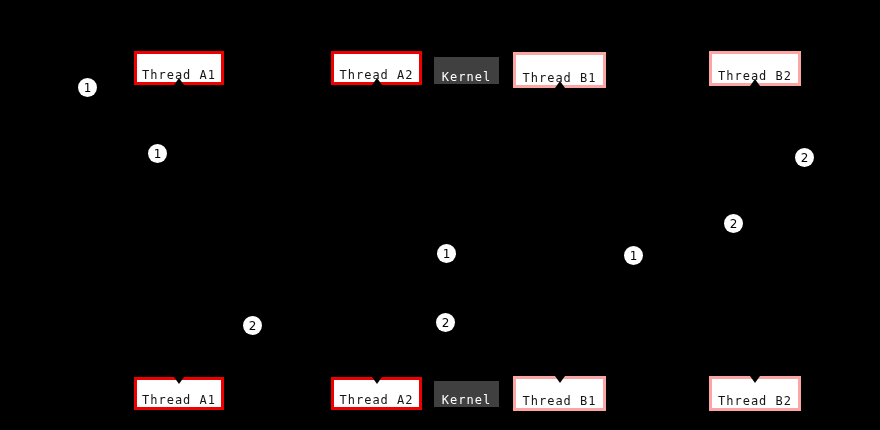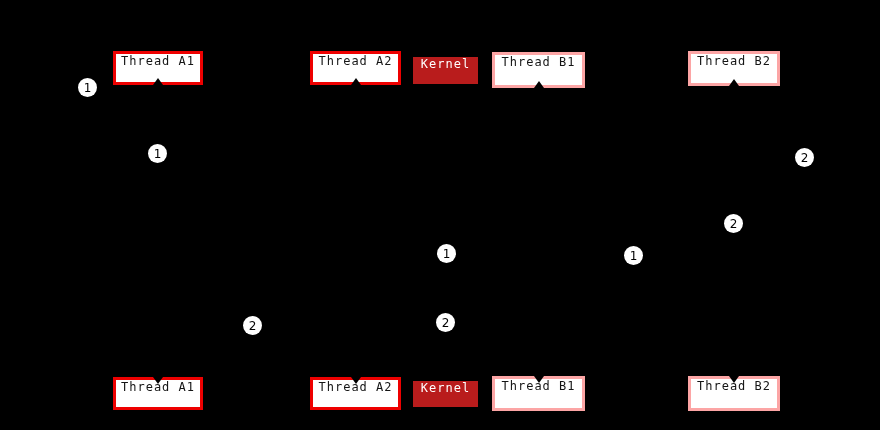--- a/index.html
+++ b/index.html
@@ -13,32 +13,33 @@
     height: 430px;
     background: #000000;
     overflow: hidden;
     font-family: "DejaVu Sans Mono", monospace;
   }
   .box {
     position: absolute;
     box-sizing: border-box;
     background: #ffffff;
     display: flex;
-    align-items: flex-start;
+    align-items: flex-end;
     justify-content: center;
     font-family: "DejaVu Sans Mono", monospace;
     font-size: 12px;
     letter-spacing: 1px;
     color: #151515;
     white-space: nowrap;
+    margin-left: 21px;
   }
   .a-box { border: 3px solid #ee0000; }
   .b-box { border: 3px solid #fca5a5; }
   .kernel-box {
-    background: #b91c1c;
+    background: #404040;
     color: #ffffff;
     border: none;
   }
 
   
   #a1-top     { left: 113px; top: 51px; width: 90px; height: 34px; }
   #a2-top     { left: 310px; top: 51px; width: 91px; height: 34px; }
   #kernel-top { left: 413px; top: 57px; width: 65px; height: 27px; }
   #b1-top     { left: 492px; top: 52px; width: 93px; height: 36px; }
   #b2-top     { left: 688px; top: 51px; width: 92px; height: 35px; }

